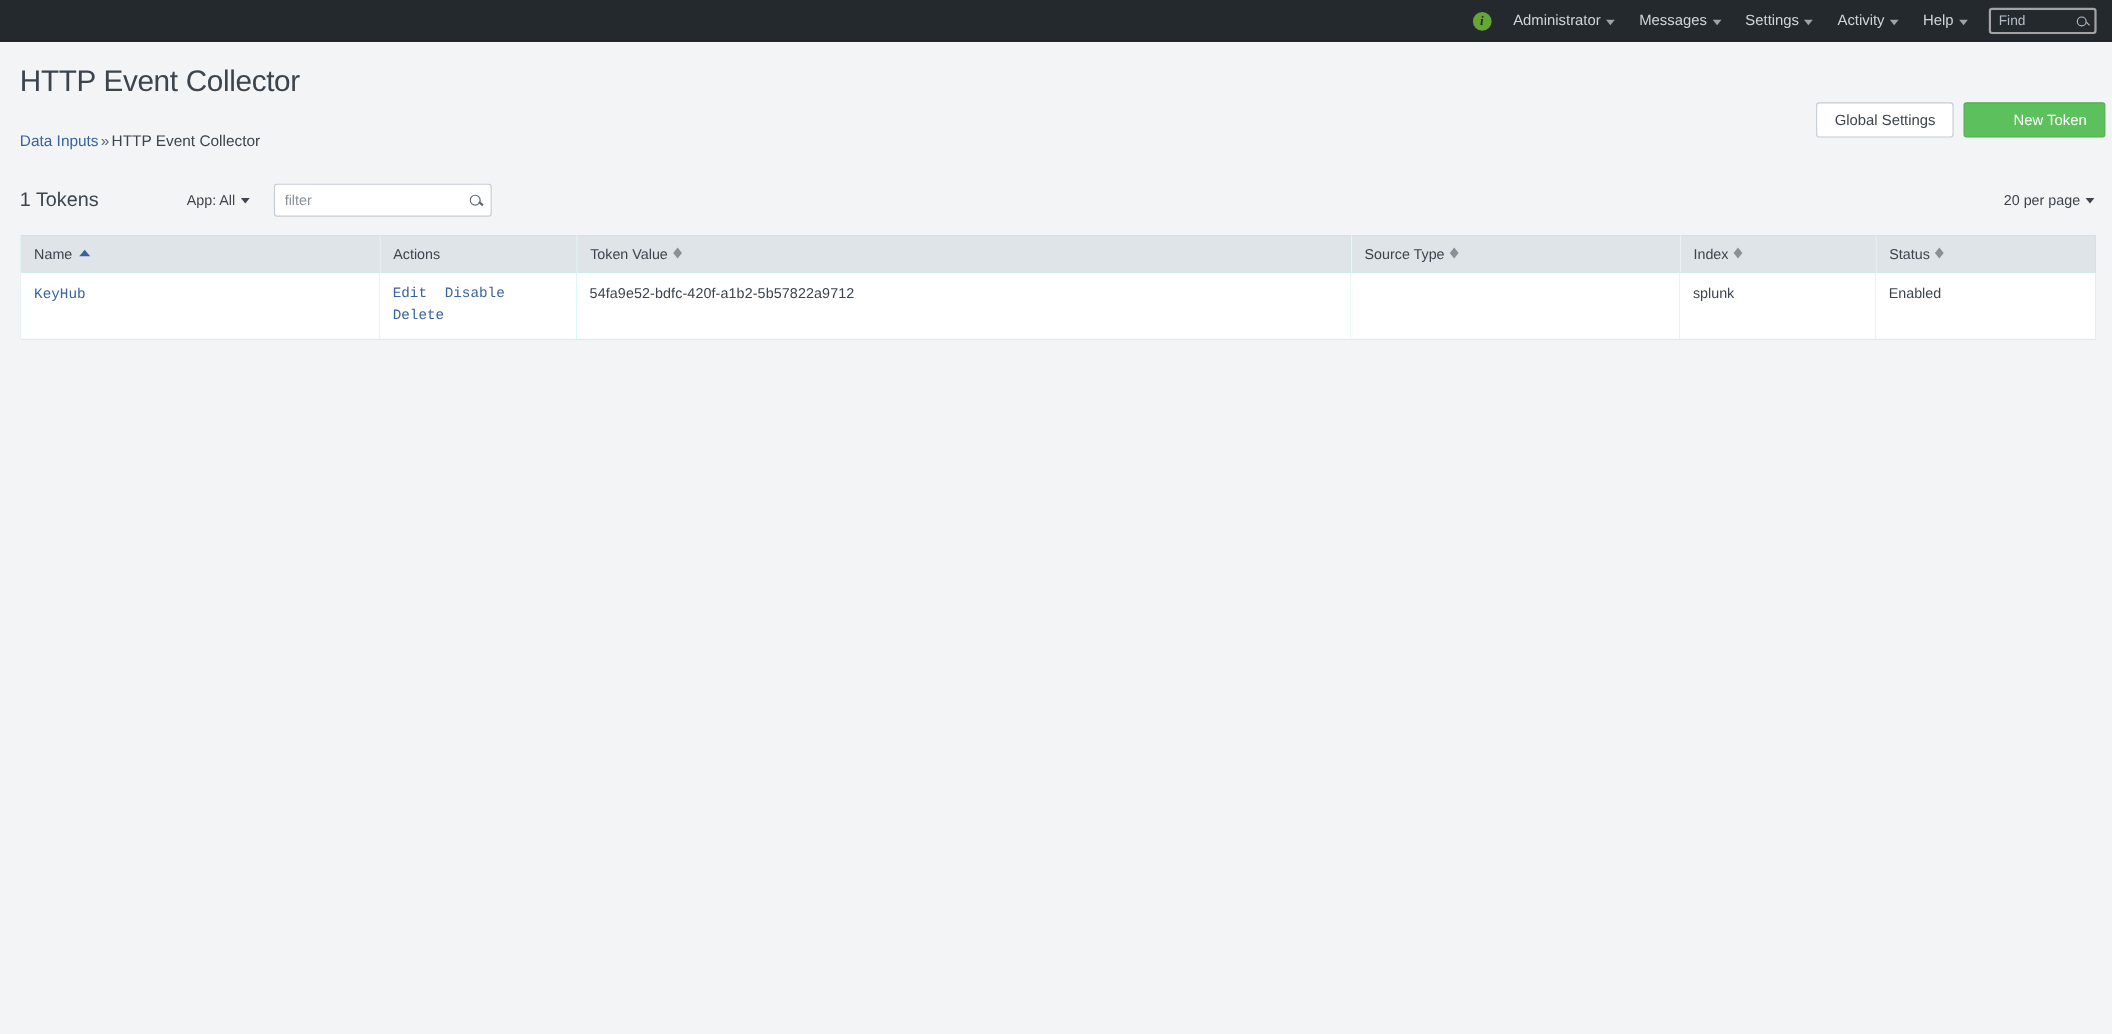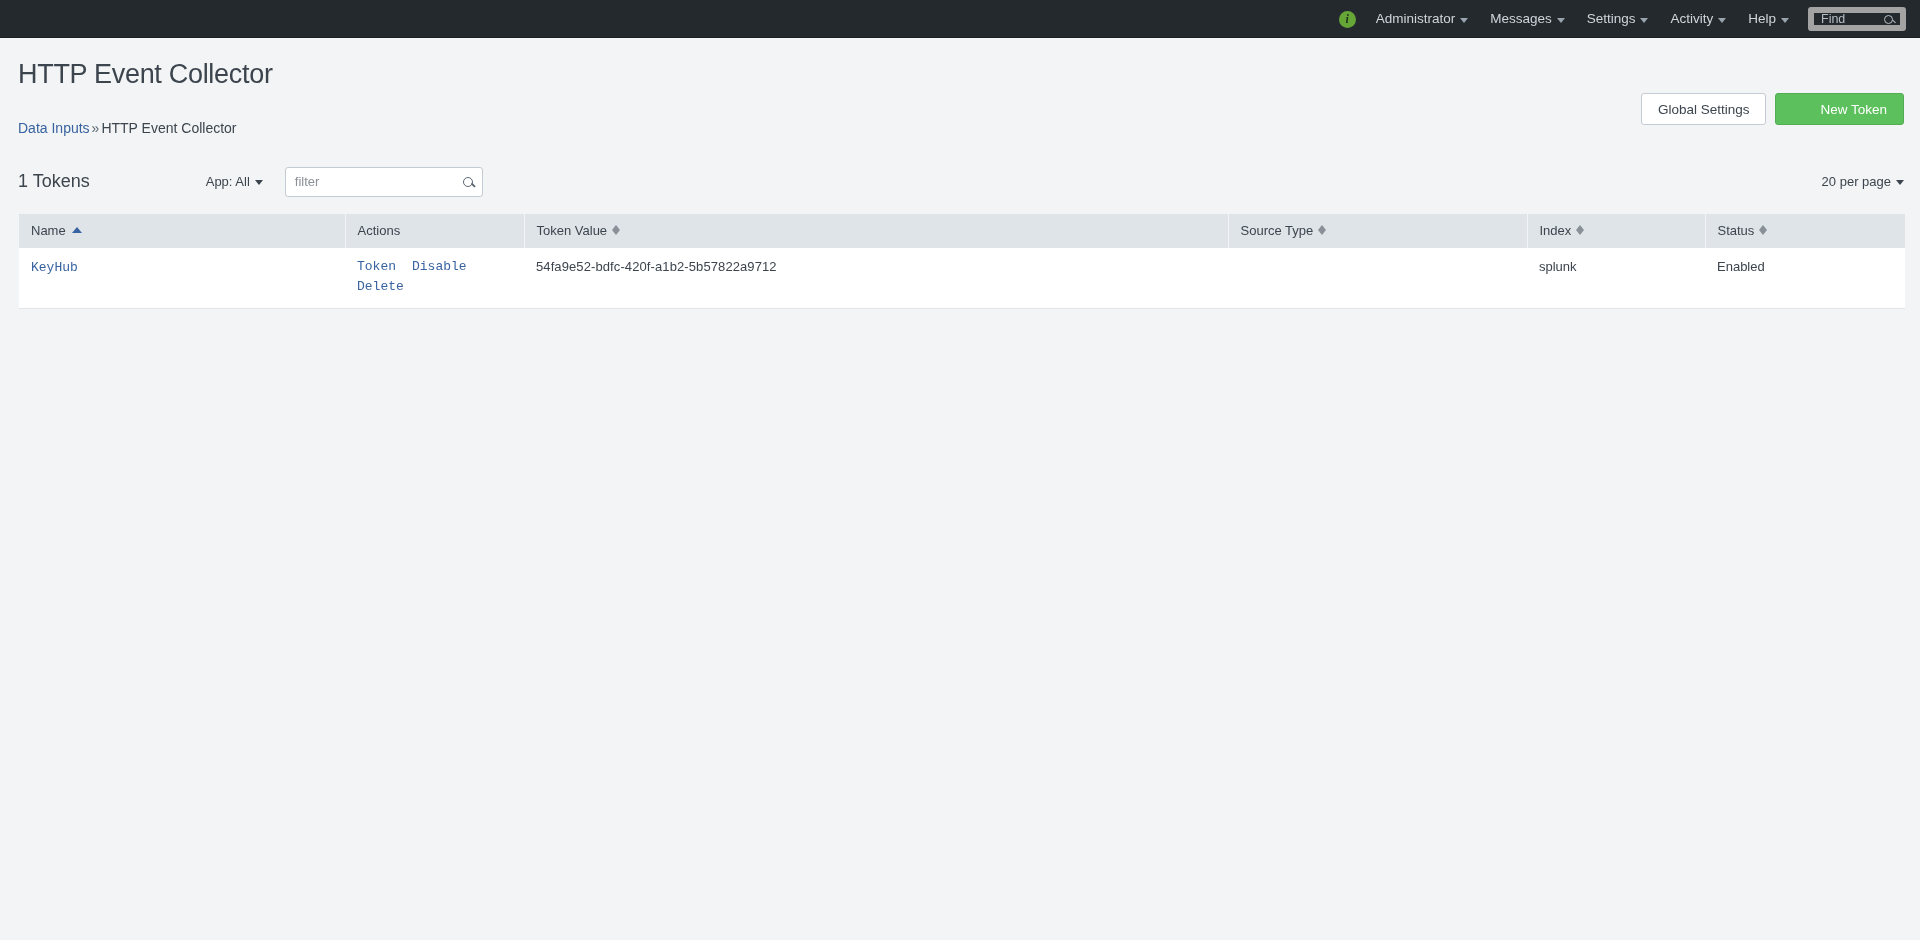--- a/index.html
+++ b/index.html
@@ -82,21 +82,21 @@
     display: flex;
     align-items: center;
     justify-content: center;
     margin-right: 9px;
   }
 
   .find-box {
     margin-left: 8px;
     width: 98px;
     height: 24px;
-    border: 6px solid #a3a3a3;
+    border: 2px solid #a3a3a3;
     border-radius: 3px;
     display: flex;
     align-items: center;
     padding: 0 7px;
     position: relative;
     cursor: text;
   }
   .find-box .find-text {
     color: #b6bec5;
     font-size: 12.5px;
@@ -137,21 +137,21 @@
   }
   .breadcrumb a {
     color: #3863a0;
     text-decoration: none;
     cursor: pointer;
   }
   .breadcrumb .sep { color: #5c6773; margin: 0 2px; }
 
   .header-actions {
     position: absolute;
-    right: 16px;
+    right: 6px;
     top: 55px;
     display: flex;
     gap: 9px;
   }
   .btn {
     height: 32px;
     padding: 0 16px;
     font-size: 13.5px;
     border-radius: 3px;
     display: inline-flex;
@@ -182,21 +182,21 @@
     align-items: center;
     position: relative;
   }
   .tokens-count {
     font-size: 18px;
     color: #3c444d;
   }
   .app-filter {
     font-size: 13px;
     color: #3c444d;
-    margin-left: 116px;
+    margin-left: 80px;
     cursor: pointer;
     display: inline-flex;
     align-items: center;
     gap: 5px;
   }
   .caret-down-dark {
     width: 0; height: 0;
     border-left: 4px solid transparent;
     border-right: 4px solid transparent;
     border-top: 5px solid #3c444d;
@@ -428,21 +428,21 @@
         </th>
       </tr>
     </thead>
     <tbody>
       <tr>
         <td>
           <a class="cell-link">KeyHub</a>
         </td>
         <td class="actions-cell">
           <div class="actions-row-1">
-            <a class="cell-link">Token</a>
+            <a class="cell-link">Edit</a>
             <a class="cell-link">Disable</a>
           </div>
           <div class="actions-row-2">
             <a class="cell-link">Delete</a>
           </div>
         </td>
         <td class="token-value">54fa9e52-bdfc-420f-a1b2-5b57822a9712</td>
         <td></td>
         <td>splunk</td>
         <td>Enabled</td>

